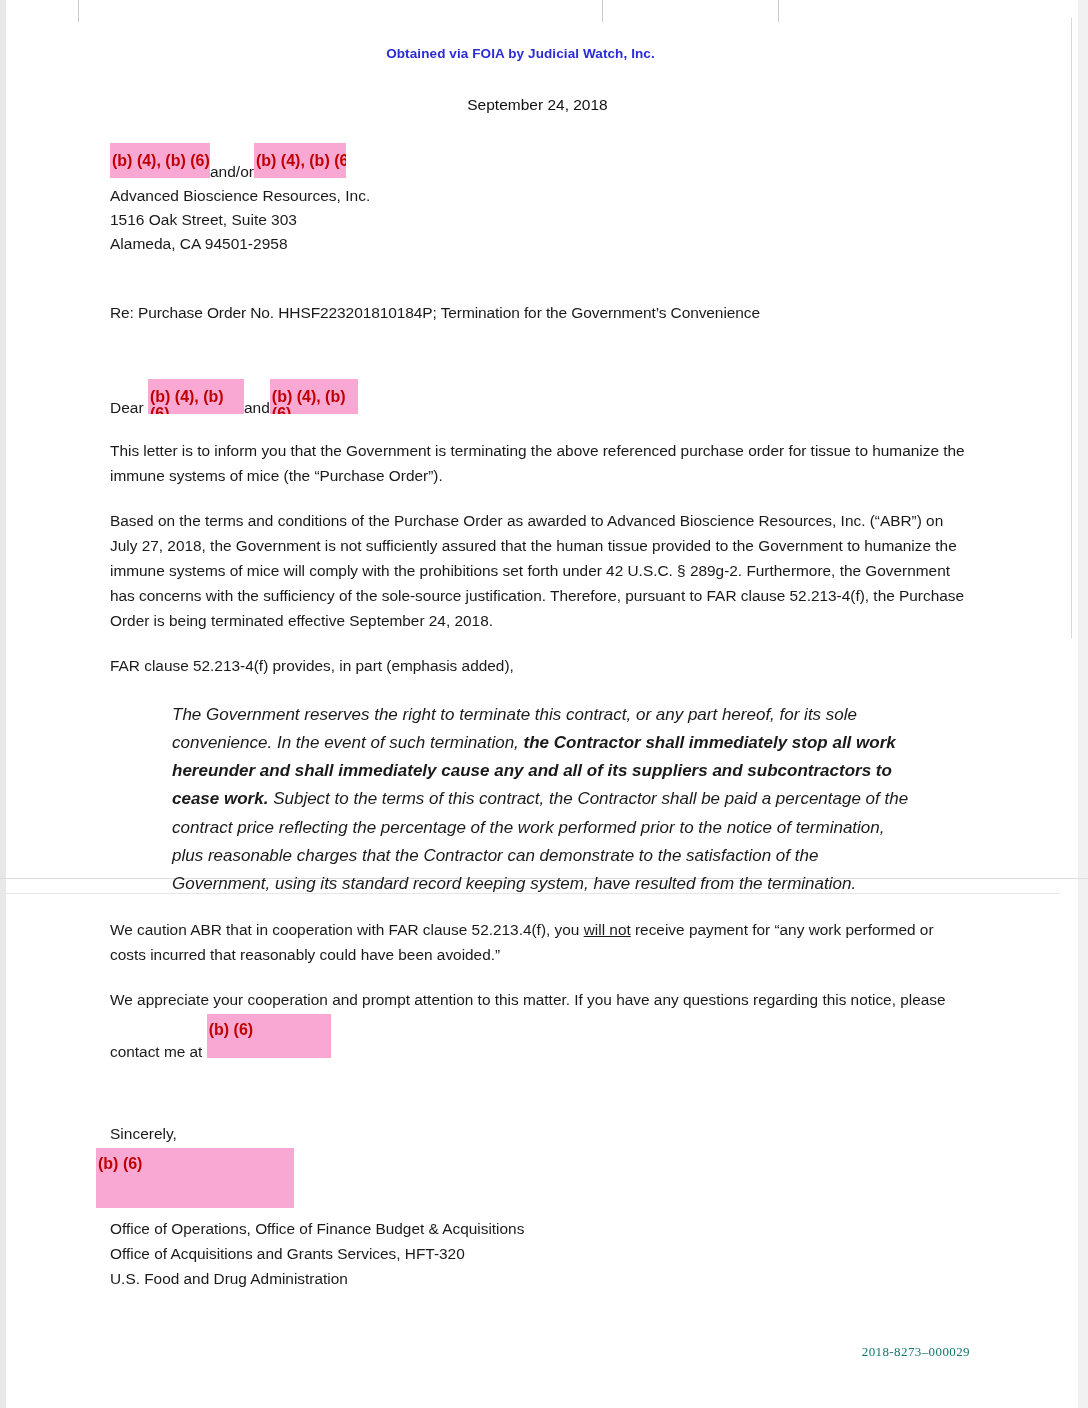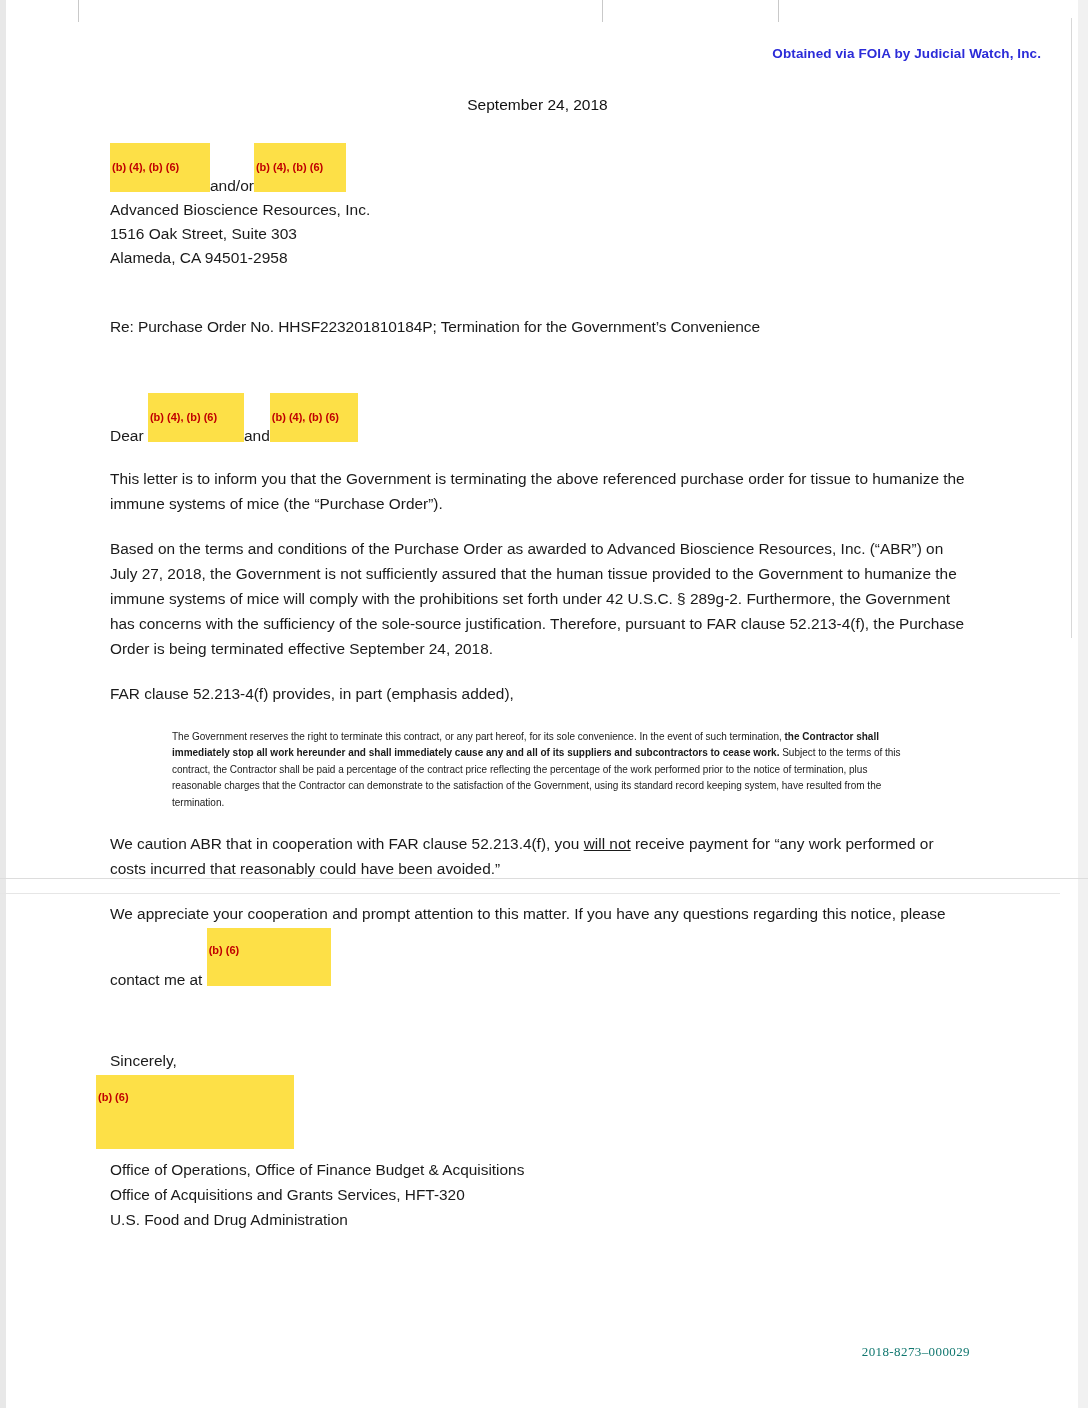--- a/index.html
+++ b/index.html
@@ -64,21 +64,21 @@
     width: 1060px;
     height: 1px;
     background: #e6e6e6;
   }
 
   .foia-stamp {
     position: absolute;
     left: 0;
     top: 46px;
     width: 1041px;
-    text-align: right;
+    text-align: center;
     color: #2b2bd8;
     font-size: 13.5px;
     font-weight: bold;
     letter-spacing: 0.1px;
   }
 
   .content {
     position: absolute;
     left: 110px;
     top: 96px;
@@ -95,28 +95,28 @@
 
   .addr-block {
     margin-top: 28px;
     font-size: 15.5px;
     line-height: 1.55;
   }
   .addr-line { white-space: nowrap; }
 
   .redaction {
     display: inline-block;
-    background: #fde047;
+    background: #f9a8d4;
     color: #c00000;
-    font-size: 11px;
+    font-size: 16px;
     font-weight: bold;
     line-height: 17px;
     height: 17px;
     vertical-align: baseline;
-    padding: 16px 2px;
+    padding: 9px 2px;
     text-align: left;
     overflow: hidden;
     position: relative;
     top: 1px;
   }
   .redaction.r-wide { width: 96px; }
   .redaction.r-wide2 { width: 88px; }
   .redaction.r-dear1 { width: 92px; }
   .redaction.r-dear2 { width: 84px; }
   .redaction.r-phone { width: 120px; height: 26px; line-height: 13px; }
@@ -144,22 +144,23 @@
     font-size: 15.4px;
     line-height: 1.62;
     margin: 20px 0 0 0;
     text-align: left;
   }
   p.body-par.first { margin-top: 22px; }
 
   .quote {
     margin: 22px 0 0 62px;
     width: 740px;
-    font-size: 10px;
+    font-size: 17px;
     line-height: 1.66;
+    font-style: italic;
   }
   .quote b { font-weight: bold; }
 
   .underline-italic {
     text-decoration: underline;
   }
 
   .sincerely {
     margin-top: 60px;
     font-size: 15.5px;

